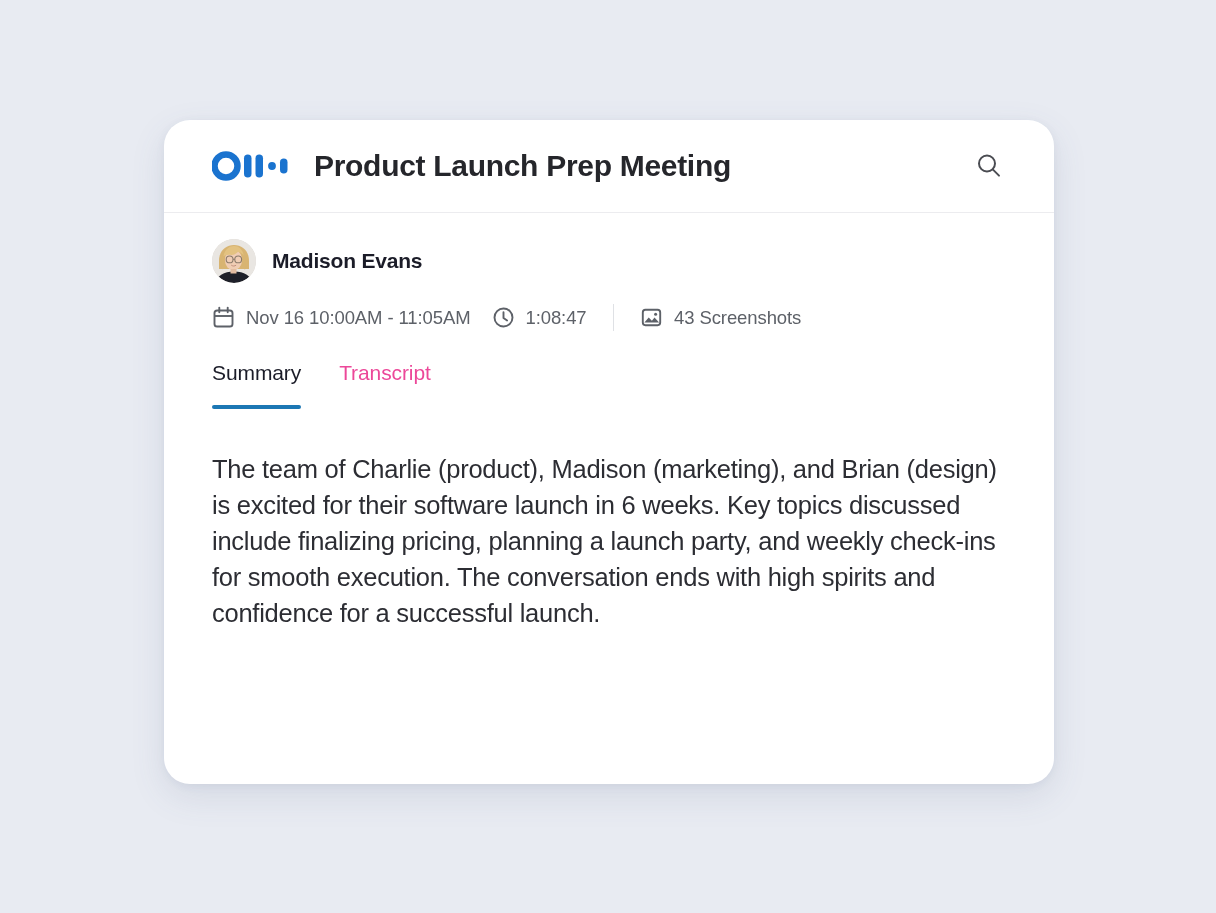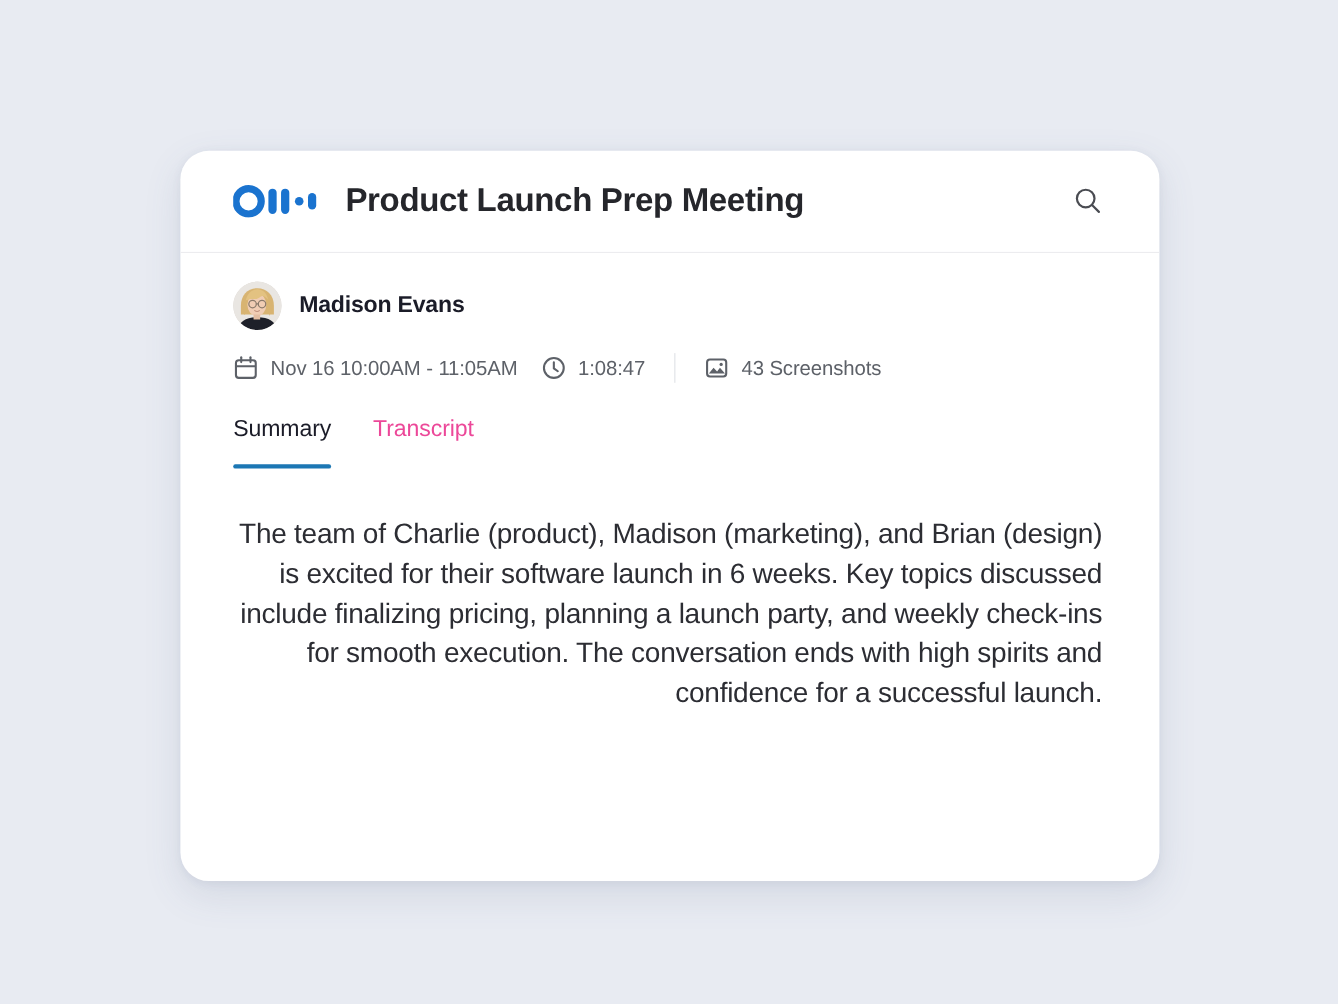--- a/index.html
+++ b/index.html
@@ -13,21 +13,21 @@
     background: #e8ebf2;
     font-family: "Liberation Sans", sans-serif;
     overflow: hidden;
     position: relative;
   }
 
   
   #card {
     position: absolute;
     left: 164px;
-    top: 137px;
+    top: 120px;
     width: 890px;
     height: 664px;
     background: #ffffff;
     border-radius: 26px;
     box-shadow: 0 12px 34px rgba(80, 95, 130, 0.13),
                 0 2px 8px rgba(80, 95, 130, 0.07);
     overflow: hidden;
   }
 
   
@@ -60,21 +60,20 @@
     height: 34px;
     display: flex;
     align-items: center;
     justify-content: center;
     cursor: pointer;
   }
 
   
   #card-body {
     padding: 0 48px;
-    text-align: right;
   }
 
   .speaker-row {
     display: flex;
     align-items: center;
     padding-top: 26px;
   }
   .avatar {
     width: 44px;
     height: 44px;

